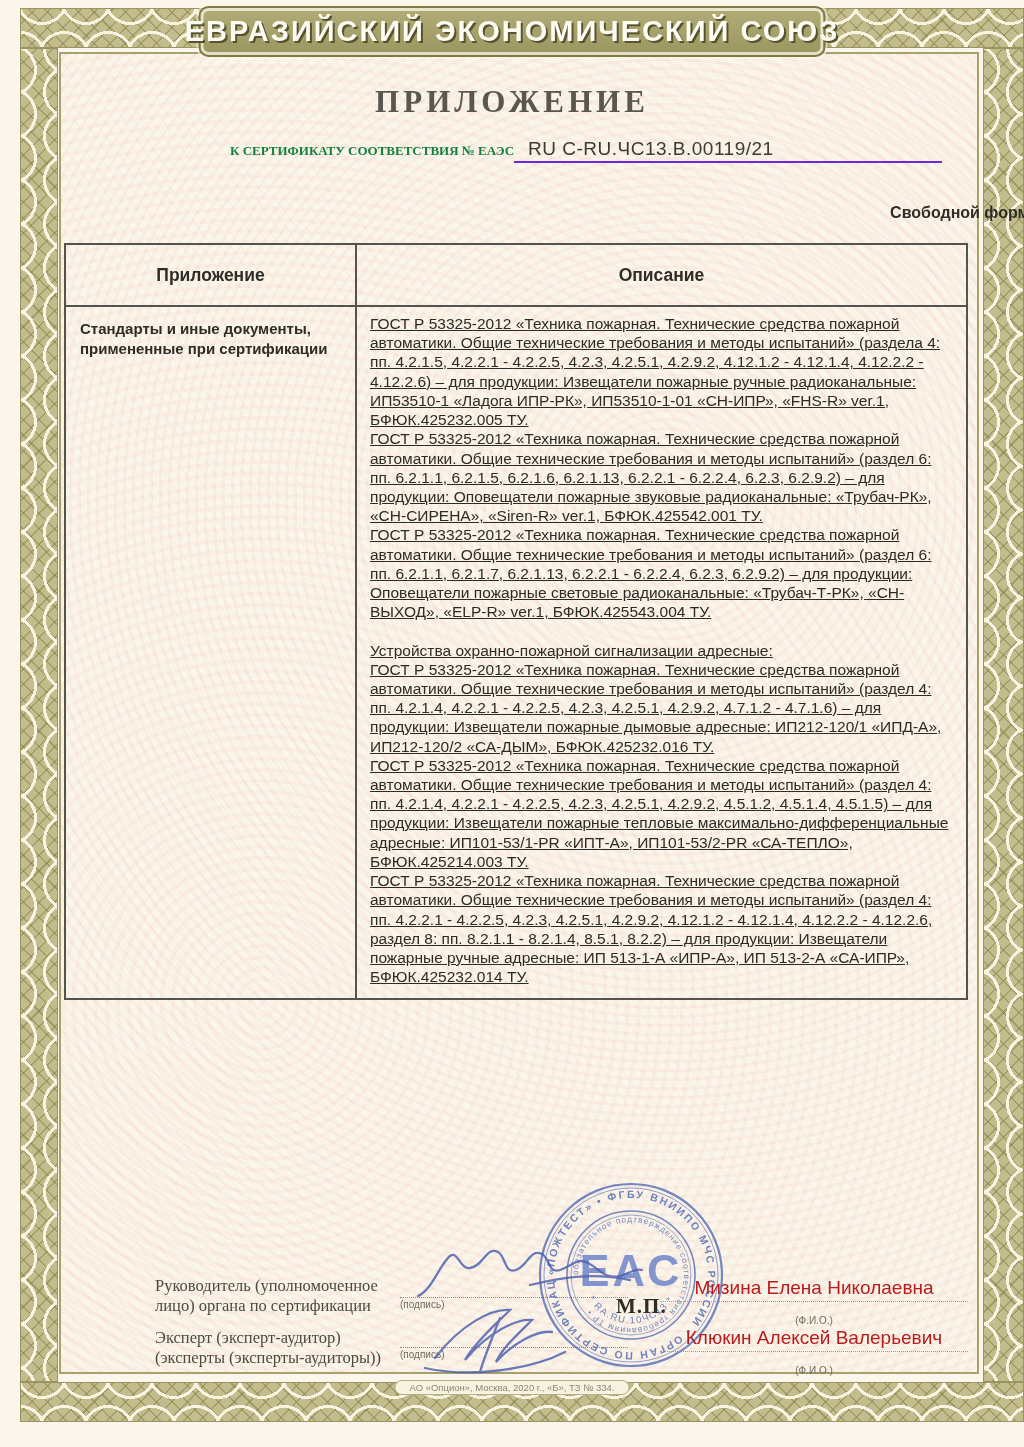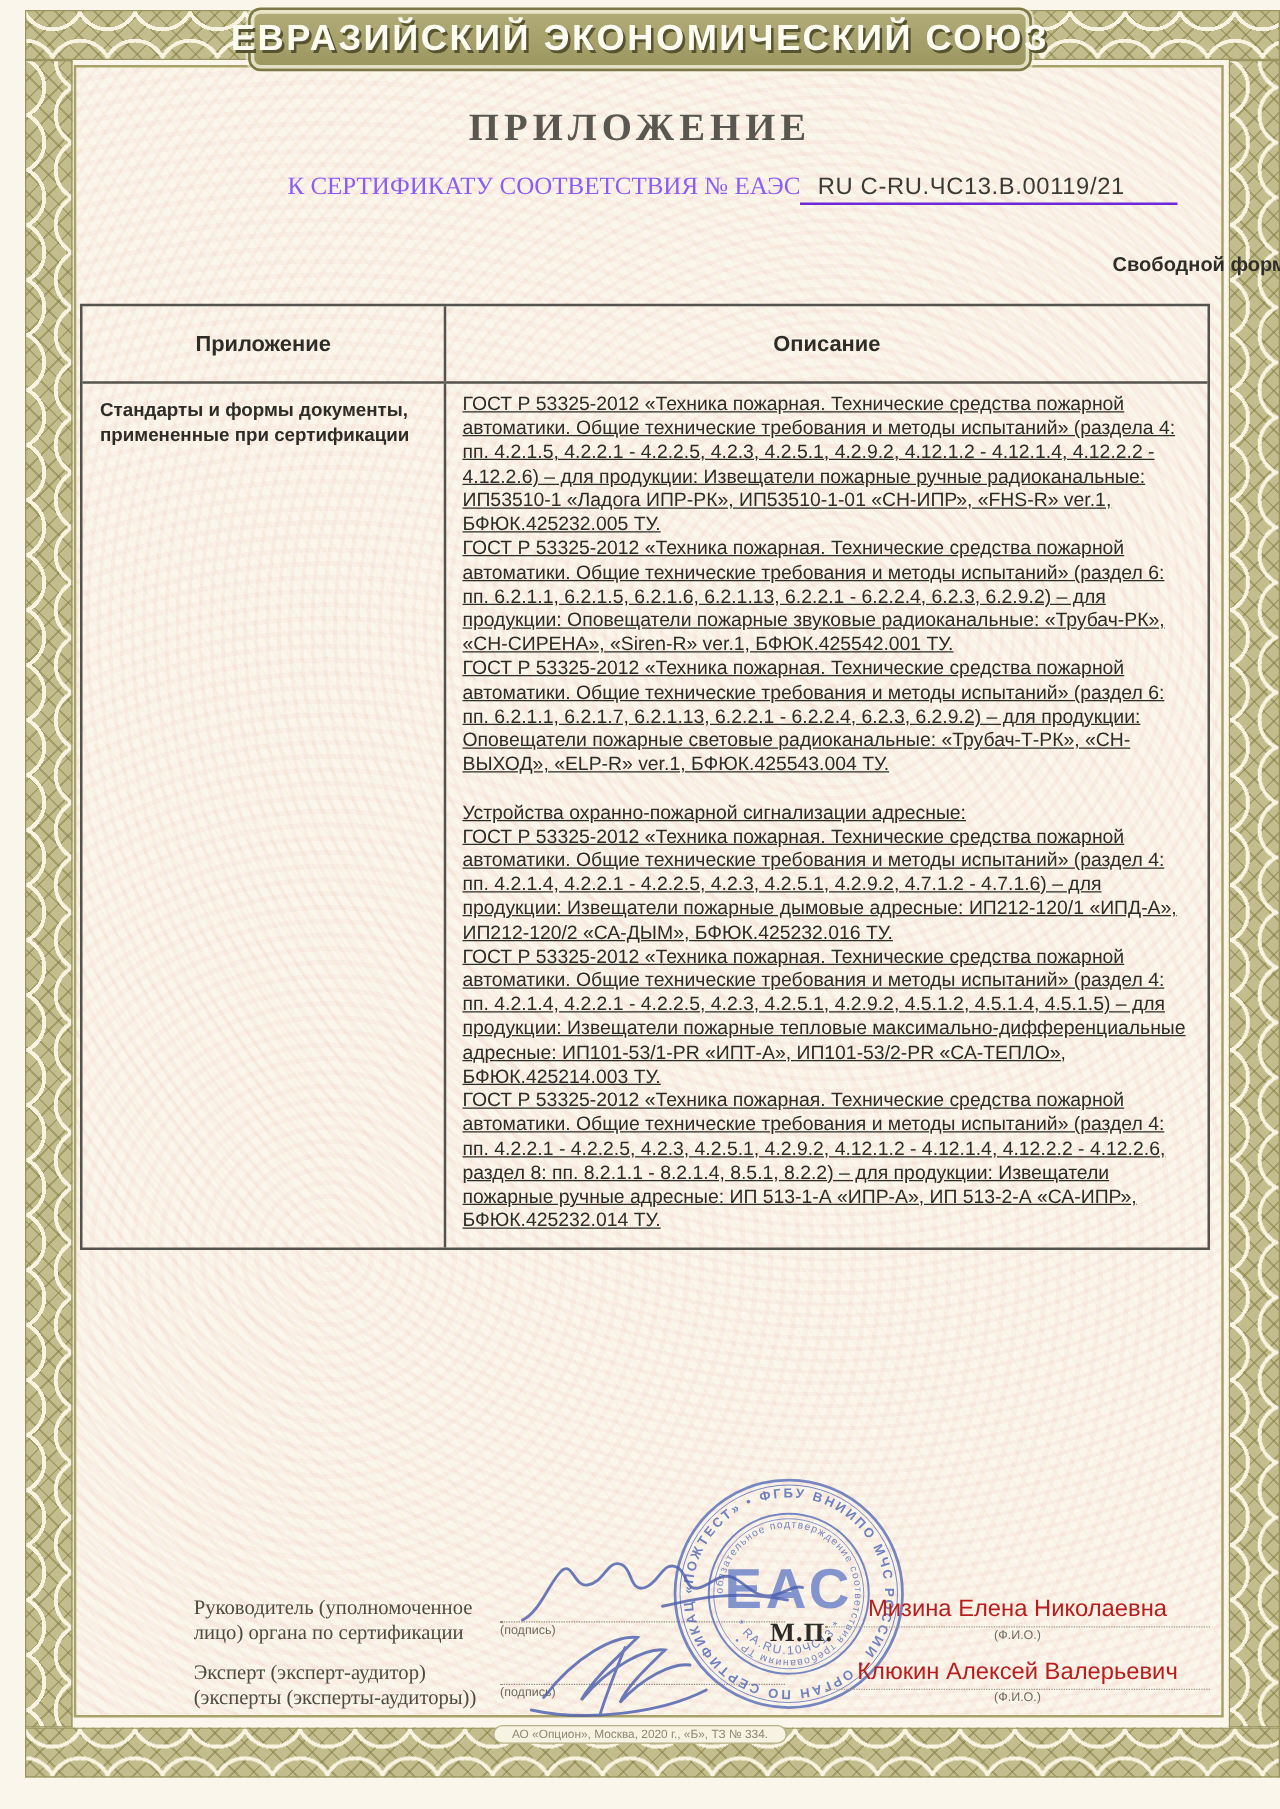--- a/index.html
+++ b/index.html
@@ -41,21 +41,21 @@
   
   .banner{position:absolute;left:50%;transform:translateX(-50%);top:6px;width:623px;height:47px;
     background:linear-gradient(#b2ac78,#9b9560);border:2px solid #7e7847;border-radius:10px;
     box-shadow:inset 0 0 0 3px rgba(250,248,230,.75), 0 0 0 2px rgba(250,248,230,.6);
     display:flex;align-items:center;justify-content:center;z-index:6;}
   .banner span{font-weight:bold;font-size:29px;letter-spacing:2px;color:#fdfcf2;
     text-shadow:2px 2px 0 #56532e;white-space:nowrap;}
   .doc-title{position:absolute;top:84px;left:0;width:100%;text-align:center;z-index:3;
     font-family:"Liberation Serif",serif;font-weight:bold;font-size:31px;letter-spacing:4px;color:#5a5750;}
   .cert-line{position:absolute;top:138px;left:230px;width:712px;display:flex;align-items:baseline;z-index:3;}
-  .cert-label{font-family:"Liberation Serif",serif;font-weight:normal;font-size:20px;color:#8b5cf6;white-space:nowrap;}
+  .cert-label{font-family:"Liberation Serif",serif;font-weight:bold;font-size:13px;color:#15803d;white-space:nowrap;}
   .cert-number-wrap{flex:1;border-bottom:2px solid #6d28d9;padding:0 0 1px 14px;}
   .cert-number{font-size:19px;color:#3c3a35;letter-spacing:.5px;}
   .series-row{position:absolute;top:168px;left:0;width:100%;height:26px;z-index:3;}
   .series-row span{position:absolute;top:0;}
   .series-label{left:592px;font-family:"Liberation Serif",serif;font-size:19px;color:#6b675c;}
   .series-value{left:655px;font-family:"Liberation Serif",serif;font-weight:bold;font-size:21px;color:#c4281f;}
   .number-sign{left:712px;font-family:"Liberation Serif",serif;font-size:19px;color:#6b675c;}
   .blank-number{left:744px;font-family:"DejaVu Sans Mono",monospace;font-size:20px;letter-spacing:3px;color:#d2342b;}
   .form-type{position:absolute;top:204px;left:0;width:100%;text-align:right;z-index:3;
     font-weight:bold;font-size:16px;color:#2f2d28;padding-left:19px;}
@@ -82,21 +82,21 @@
   .sig-line{position:absolute;left:400px;width:228px;border-bottom:1px dotted #8f897a;
     text-align:center;z-index:3;}
   .sig-line-1{top:1278px;height:19px;}
   .sig-line-2{top:1328px;height:19px;}
   .sig-caption{position:absolute;left:400px;width:228px;text-align:left;
     font-size:10px;color:#6f6a5e;z-index:3;}
   .sig-caption-1{top:1299px;}
   .sig-caption-2{top:1349px;}
   .fio-block{position:absolute;left:660px;width:308px;text-align:center;z-index:5;}
   .fio-name{font-size:19px;color:#b91c1c;border-bottom:1px dotted #a09a8a;padding-bottom:2px;white-space:nowrap;}
-  .fio-caption{font-size:10px;color:#6f6a5e;margin-top:1px;}
+  .fio-caption{font-size:10px;color:#6f6a5e;margin-top:13px;}
   .fio-1{top:1277px;}
   .fio-2{top:1327px;}
   .mp{position:absolute;left:616px;top:1294px;font-family:"Liberation Serif",serif;
     font-weight:bold;font-size:21px;letter-spacing:1px;color:#2e2c27;z-index:5;}
   .stamp{position:absolute;left:536px;top:1180px;z-index:4;}
   .sig-ink{position:absolute;left:380px;top:1230px;z-index:4;}
 
   
   .imprint{position:absolute;left:50%;transform:translateX(-50%);top:1380px;z-index:6;
     background:#f7f3e3;border:1px solid #b6ae85;border-radius:9px;padding:1px 14px;
@@ -129,21 +129,21 @@
 
   <div class="form-type">Свободной формы</div>
 
   <div class="cert-table">
     <div class="t-head">
       <div class="c1">Приложение</div>
       <div class="c2">Описание</div>
     </div>
     <div class="t-body">
       <div class="c1">
-        <div class="row-label">Стандарты и формы документы, примененные при сертификации</div>
+        <div class="row-label">Стандарты и иные документы, примененные при сертификации</div>
       </div>
       <div class="c2">
         <div class="desc">
           <p>ГОСТ Р 53325-2012 «Техника пожарная. Технические средства пожарной автоматики. Общие технические требования и методы испытаний» (раздела 4: пп. 4.2.1.5, 4.2.2.1 - 4.2.2.5, 4.2.3, 4.2.5.1, 4.2.9.2, 4.12.1.2 - 4.12.1.4, 4.12.2.2 - 4.12.2.6) – для продукции: Извещатели пожарные ручные радиоканальные: ИП53510-1 «Ладога ИПР-РК», ИП53510-1-01 «СН-ИПР», «FHS-R» ver.1, БФЮК.425232.005 ТУ.</p>
           <p>ГОСТ Р 53325-2012 «Техника пожарная. Технические средства пожарной автоматики. Общие технические требования и методы испытаний» (раздел 6: пп. 6.2.1.1, 6.2.1.5, 6.2.1.6, 6.2.1.13, 6.2.2.1 - 6.2.2.4, 6.2.3, 6.2.9.2) – для продукции: Оповещатели пожарные звуковые радиоканальные: «Трубач-РК», «СН-СИРЕНА», «Siren-R» ver.1, БФЮК.425542.001 ТУ.</p>
           <p>ГОСТ Р 53325-2012 «Техника пожарная. Технические средства пожарной автоматики. Общие технические требования и методы испытаний» (раздел 6: пп. 6.2.1.1, 6.2.1.7, 6.2.1.13, 6.2.2.1 - 6.2.2.4, 6.2.3, 6.2.9.2) – для продукции: Оповещатели пожарные световые радиоканальные: «Трубач-Т-РК», «СН-ВЫХОД», «ELP-R» ver.1, БФЮК.425543.004 ТУ.</p>
           <p class="group-start">Устройства охранно-пожарной сигнализации адресные:</p>
           <p>ГОСТ Р 53325-2012 «Техника пожарная. Технические средства пожарной автоматики. Общие технические требования и методы испытаний» (раздел 4: пп. 4.2.1.4, 4.2.2.1 - 4.2.2.5, 4.2.3, 4.2.5.1, 4.2.9.2, 4.7.1.2 - 4.7.1.6) – для продукции: Извещатели пожарные дымовые адресные: ИП212-120/1 «ИПД-А», ИП212-120/2 «СА-ДЫМ», БФЮК.425232.016 ТУ.</p>
           <p>ГОСТ Р 53325-2012 «Техника пожарная. Технические средства пожарной автоматики. Общие технические требования и методы испытаний» (раздел 4: пп. 4.2.1.4, 4.2.2.1 - 4.2.2.5, 4.2.3, 4.2.5.1, 4.2.9.2, 4.5.1.2, 4.5.1.4, 4.5.1.5) – для продукции: Извещатели пожарные тепловые максимально-дифференциальные адресные: ИП101-53/1-PR «ИПТ-А», ИП101-53/2-PR «СА-ТЕПЛО», БФЮК.425214.003 ТУ.</p>
           <p>ГОСТ Р 53325-2012 «Техника пожарная. Технические средства пожарной автоматики. Общие технические требования и методы испытаний» (раздел 4: пп. 4.2.2.1 - 4.2.2.5, 4.2.3, 4.2.5.1, 4.2.9.2, 4.12.1.2 - 4.12.1.4, 4.12.2.2 - 4.12.2.6, раздел 8: пп. 8.2.1.1 - 8.2.1.4, 8.5.1, 8.2.2) – для продукции: Извещатели пожарные ручные адресные: ИП 513-1-А «ИПР-А», ИП 513-2-А «СА-ИПР», БФЮК.425232.014 ТУ.</p>

